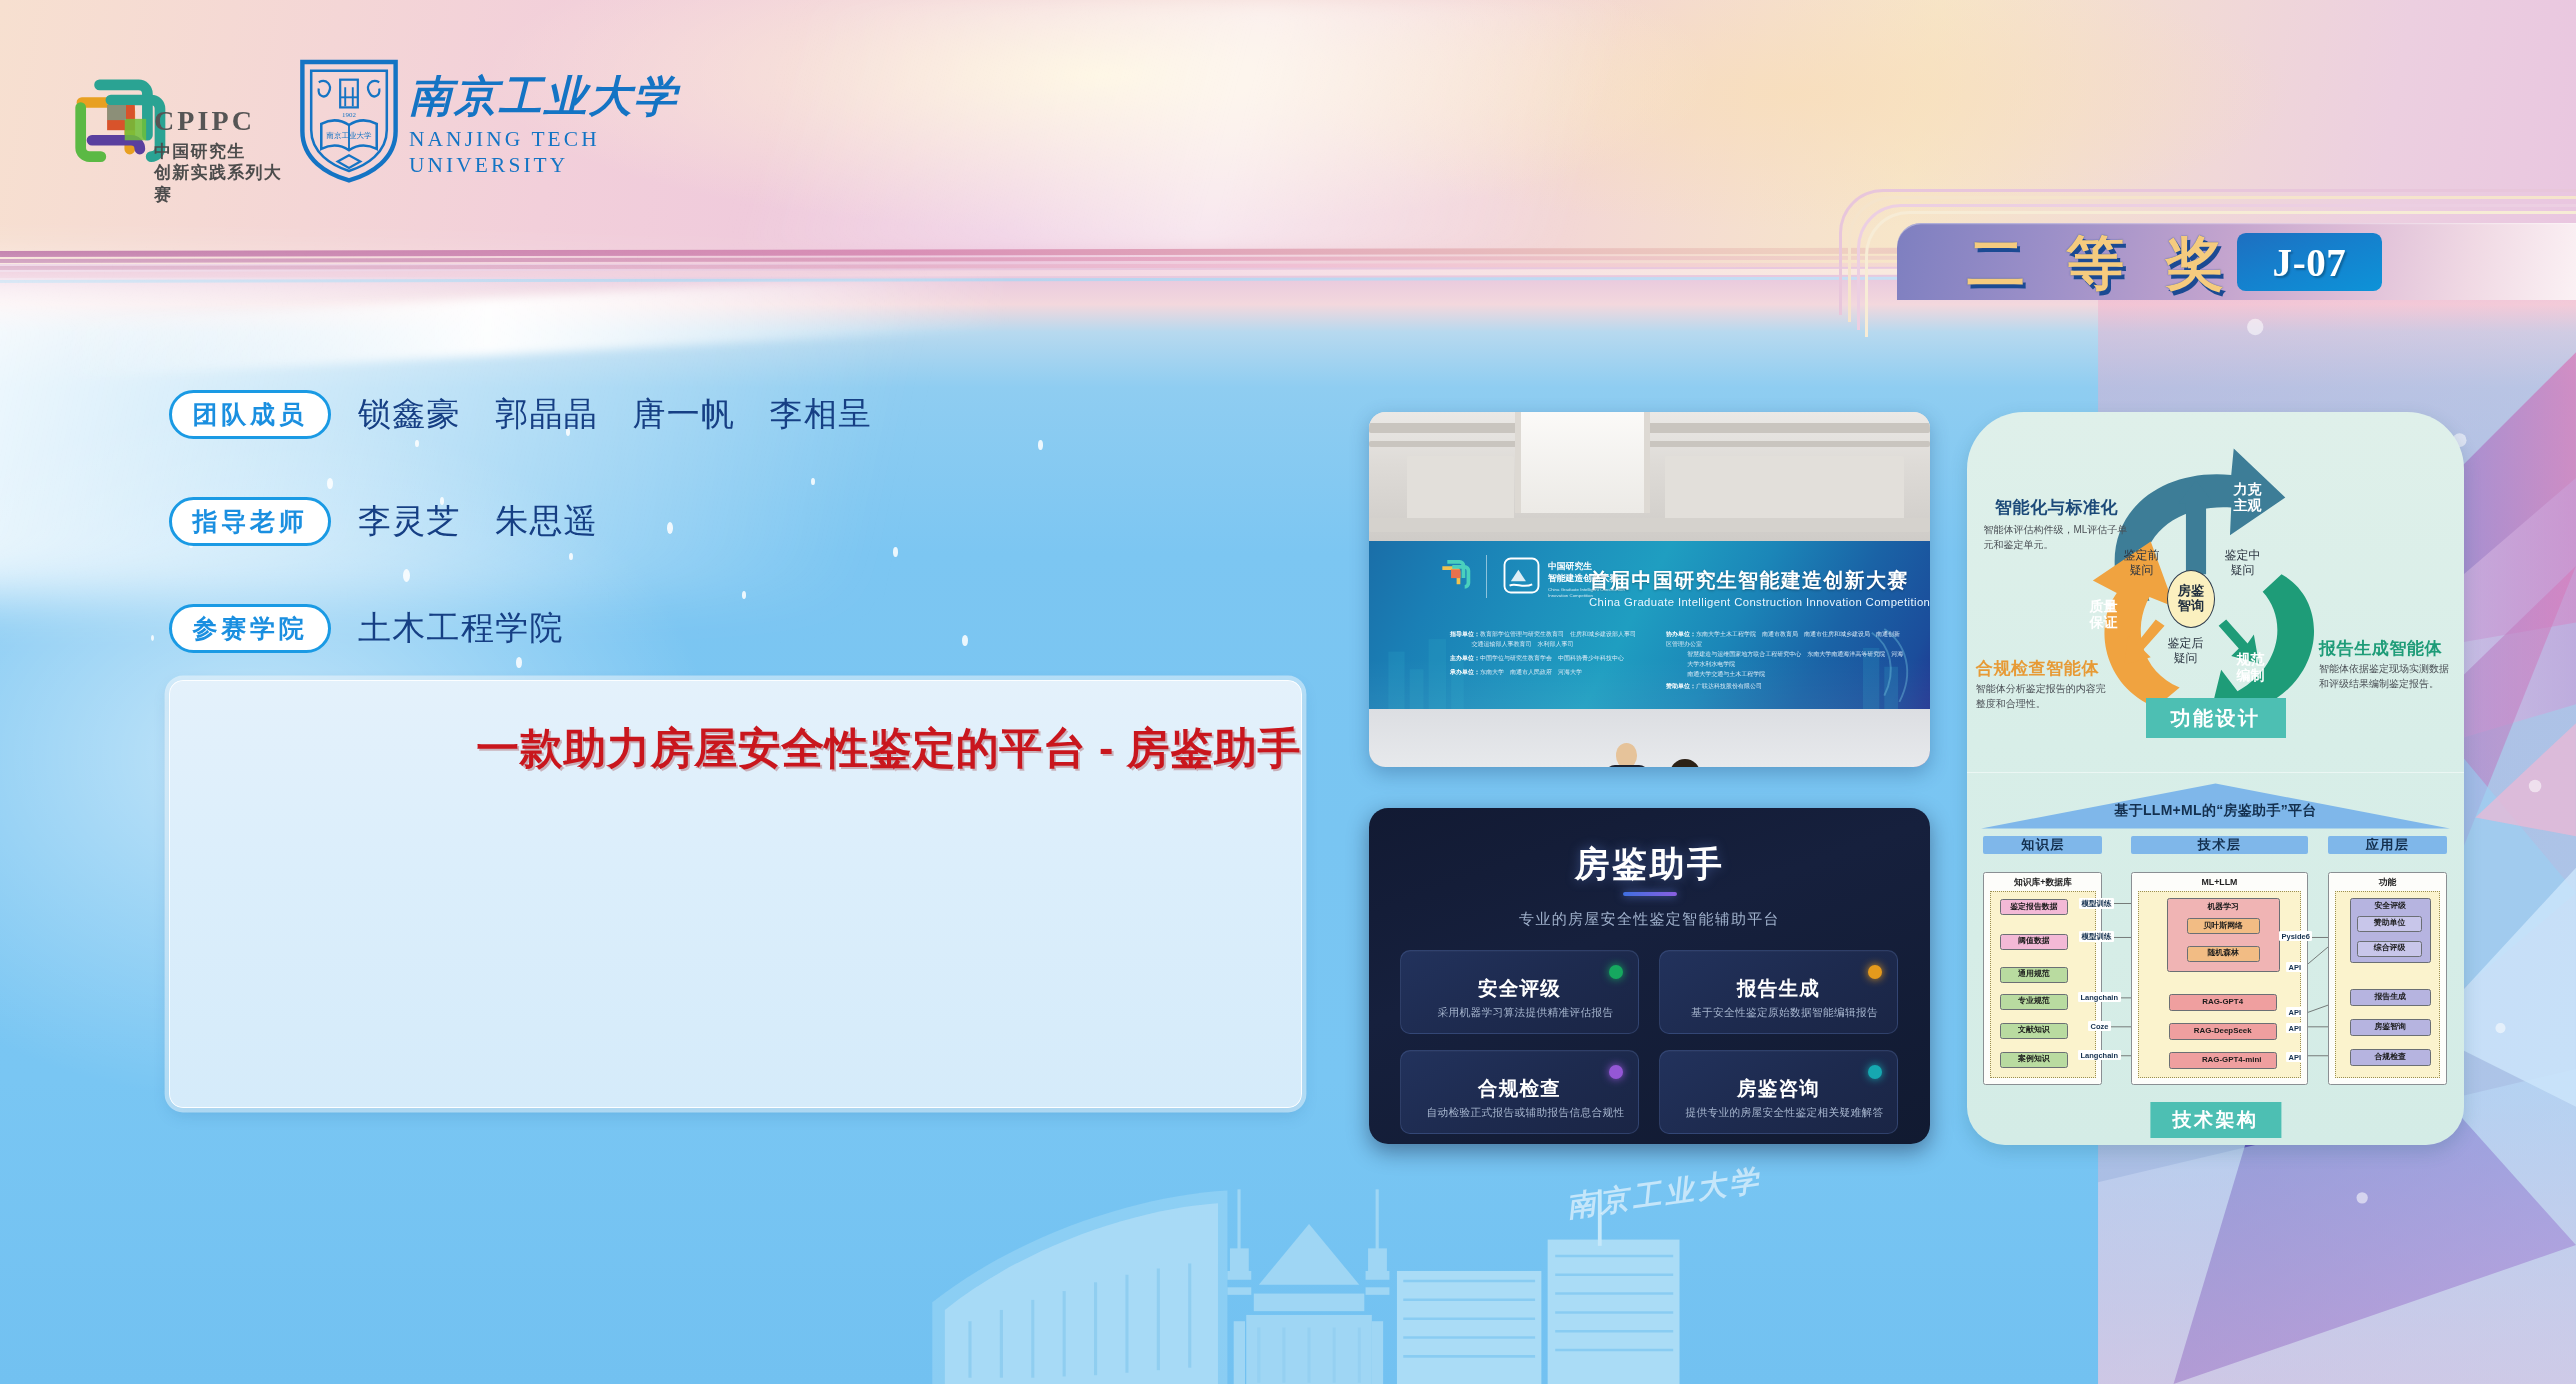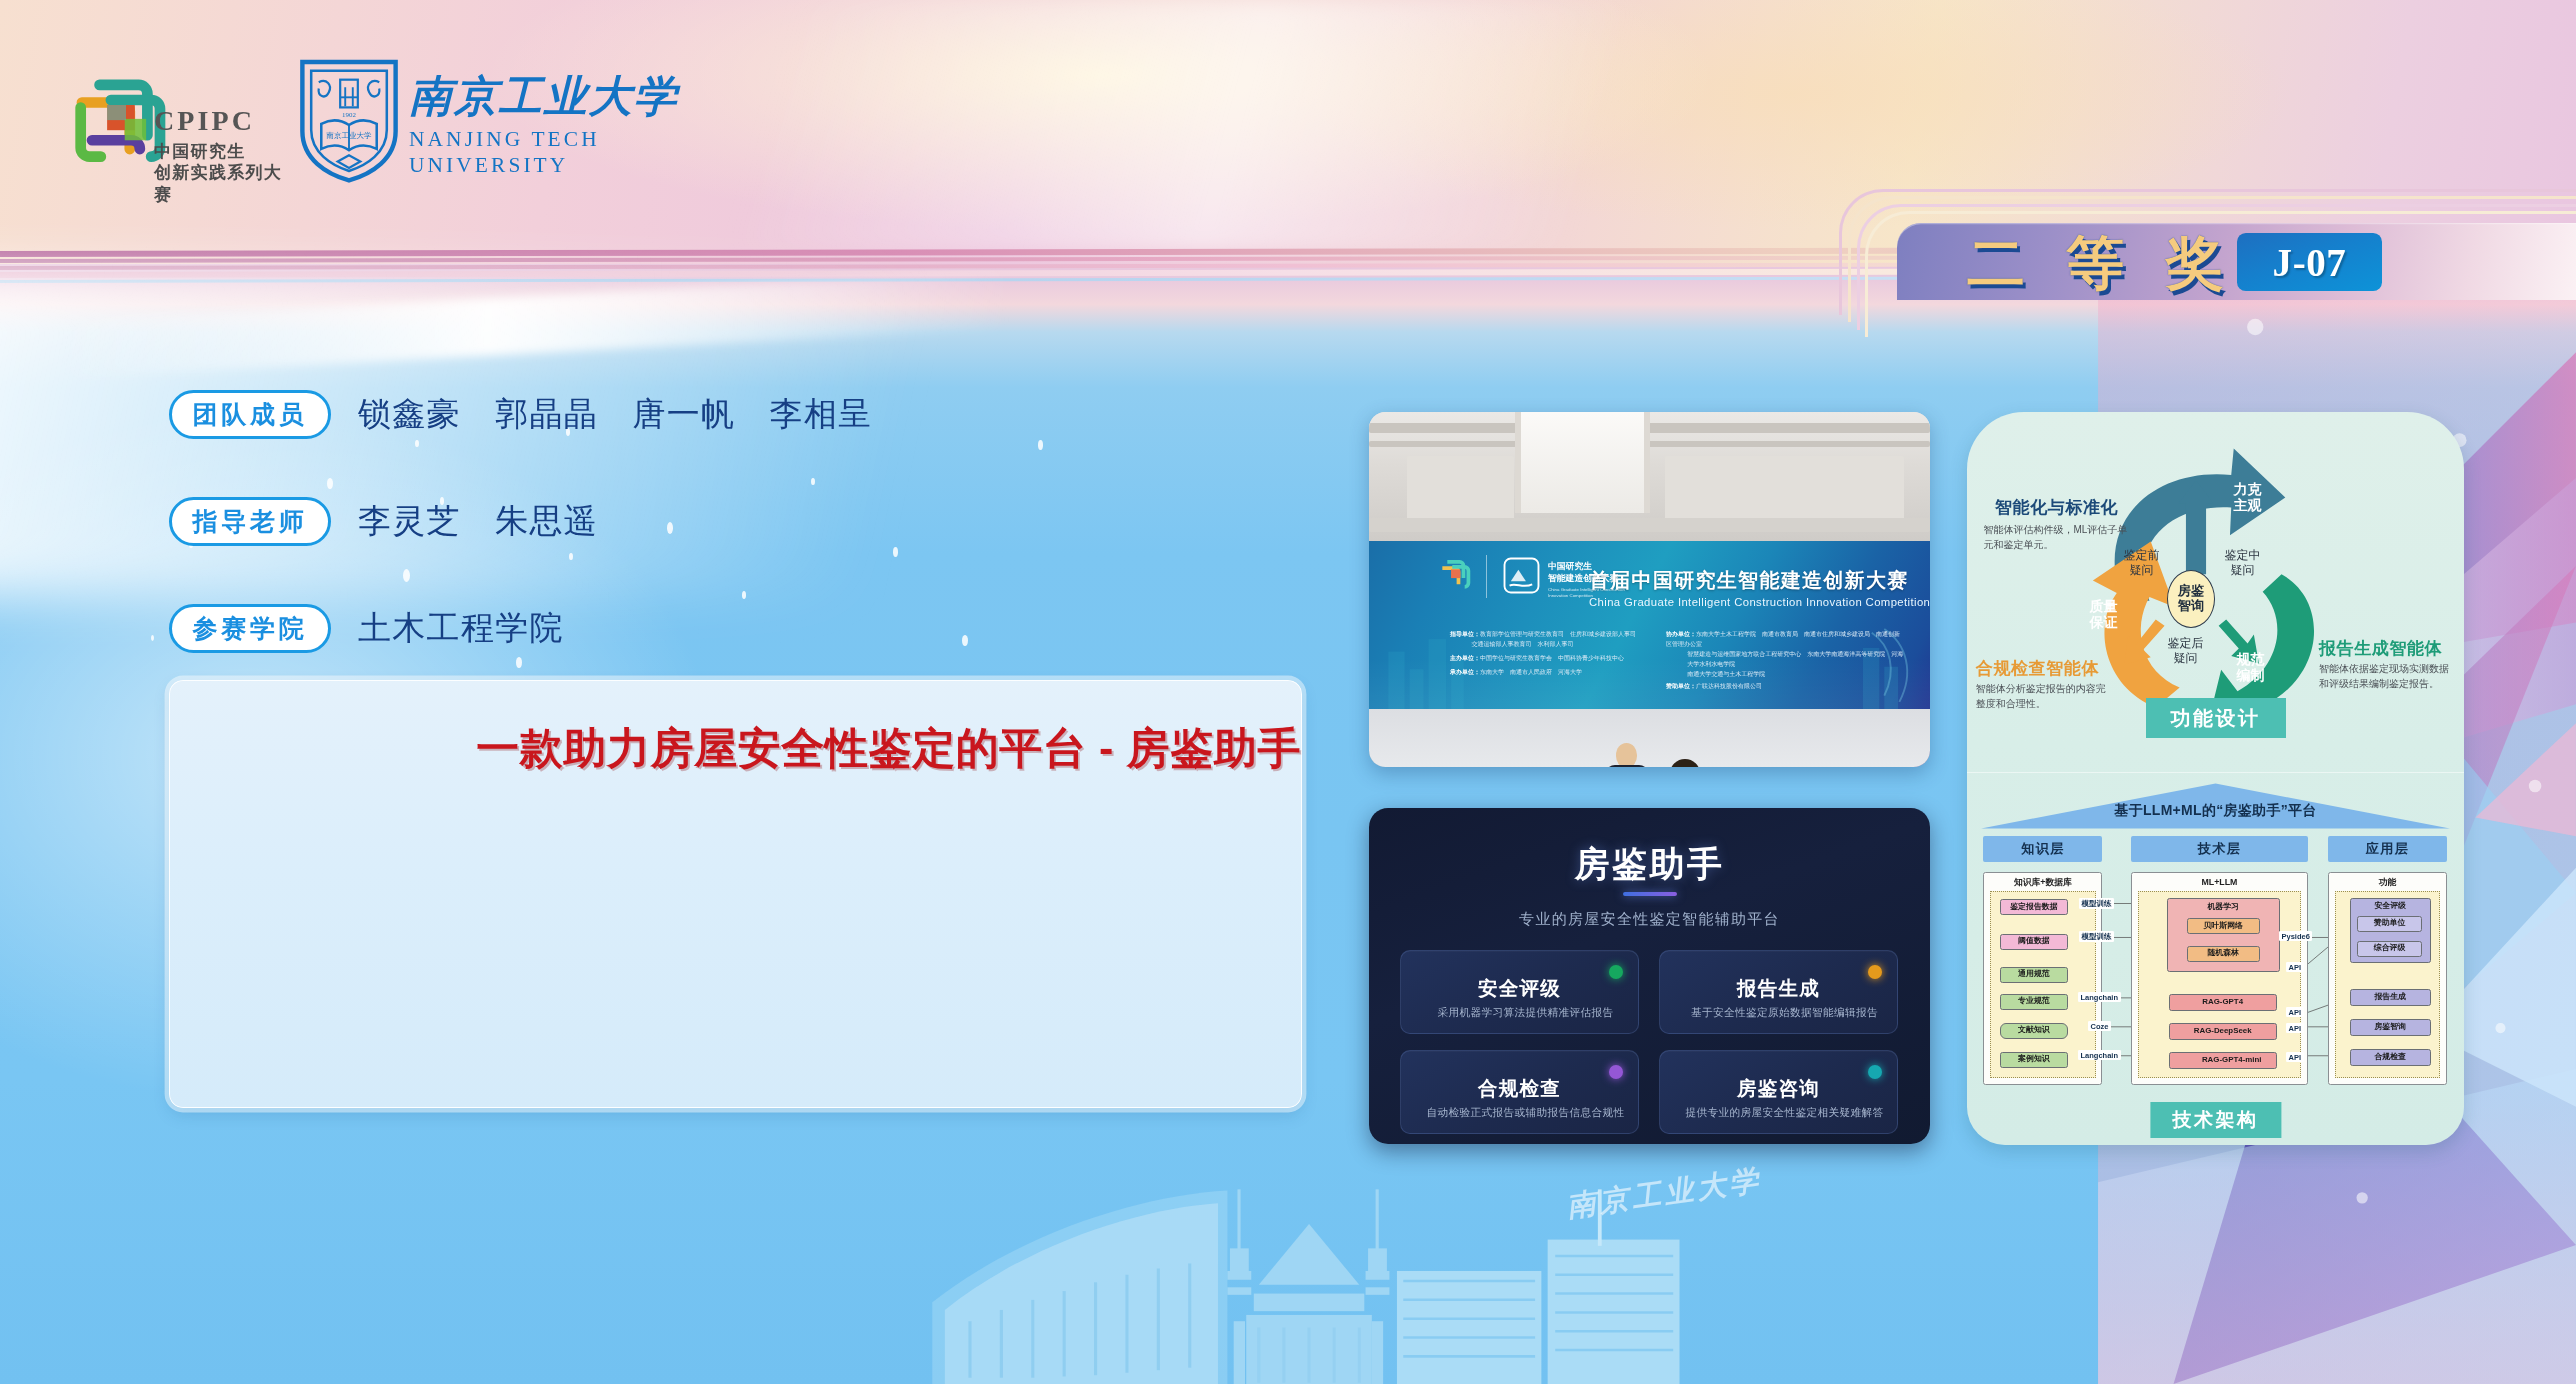--- a/index.html
+++ b/index.html
@@ -290,21 +290,21 @@
     padding:6.3px 25px; background:#4dbfb3; color:#fff; font-size:20px; font-weight:700; letter-spacing:2.5px;
   }
 
   
   .ta { position:absolute; left:0; top:361px; width:497px; height:372px; }
   .ta-roof-label {
     position:absolute; left:0; right:0; top:29px; text-align:center;
     font-size:14px; font-weight:900; color:#14304f; letter-spacing:0.3px;
   }
   .ta-col-head {
-    position:absolute; top:63px; height:26px; background:#7fb7ea; border-radius:1.9px;
+    position:absolute; top:63px; height:18px; background:#7fb7ea; border-radius:1.9px;
     display:flex; align-items:center; justify-content:center;
     font-size:13.2px; font-weight:900; color:#14304f; letter-spacing:1.3px;
   }
   .ta-col {
     position:absolute; top:99px; height:213px; background:#fdfdfa;
     border:0.9px solid #8a8f93; border-radius:2.5px;
   }
   .ta-col-title { position:absolute; left:0; right:0; top:3.8px; text-align:center; font-size:8.8px; font-weight:900; color:#222; }
   .ta-inner {
     position:absolute; left:5.7px; right:5.7px; top:17.6px; bottom:5.7px;
@@ -759,21 +759,21 @@
         </defs>
       </svg>
 
       <div class="ta-col" style="left:16.4px;width:119px;">
         <div class="ta-col-title">知识库+数据库</div>
         <div class="ta-inner">
           <div class="ta-box" style="left:8.8px;top:7.5px;width:68px;height:16.4px;background:#f3b9d6;">鉴定报告数据</div>
           <div class="ta-box" style="left:8.8px;top:42px;width:68px;height:16.4px;background:#f3b9d6;">阈值数据</div>
           <div class="ta-box" style="left:8.8px;top:75px;width:68px;height:16.4px;background:#b9dba0;">通用规范</div>
           <div class="ta-box" style="left:8.8px;top:102px;width:68px;height:16.4px;background:#b9dba0;">专业规范</div>
-          <div class="ta-box" style="left:8.8px;top:131px;width:68px;height:16.4px;background:#b9dba0;border-radius:6px;">文献知识</div>
+          <div class="ta-box" style="left:8.8px;top:131px;width:68px;height:16.4px;background:#b9dba0;">文献知识</div>
           <div class="ta-box" style="left:8.8px;top:160px;width:68px;height:16.4px;background:#b9dba0;">案例知识</div>
         </div>
       </div>
 
       <div class="ta-col" style="left:164px;width:177px;">
         <div class="ta-col-title">ML+LLM</div>
         <div class="ta-inner">
           <div class="ta-box" style="left:28px;top:6.3px;width:113px;height:74px;background:#f0b4b4;align-items:flex-start;padding-top:3.8px;">
             <span>机器学习</span>
           </div>

